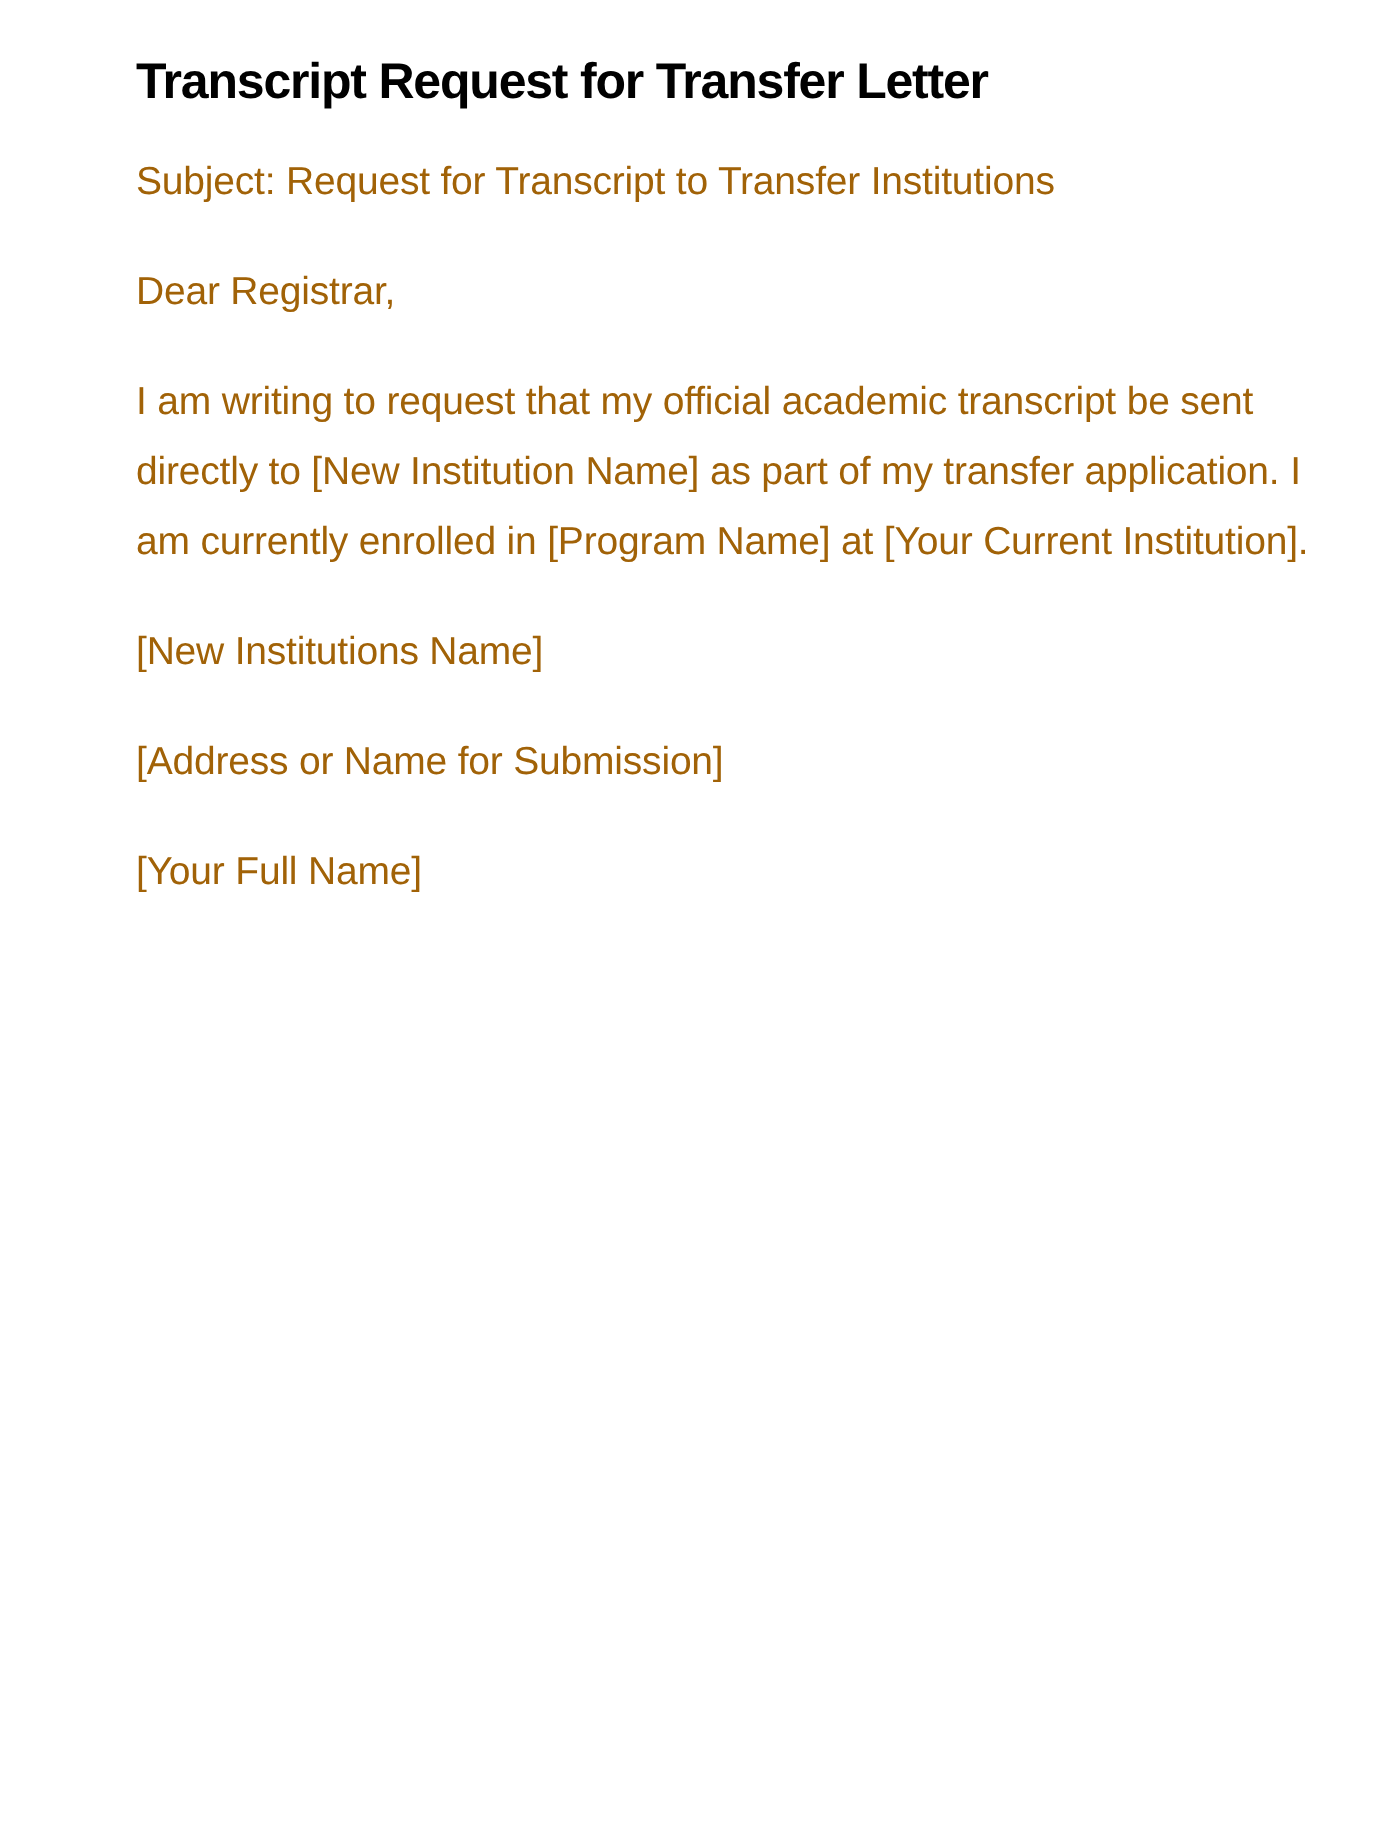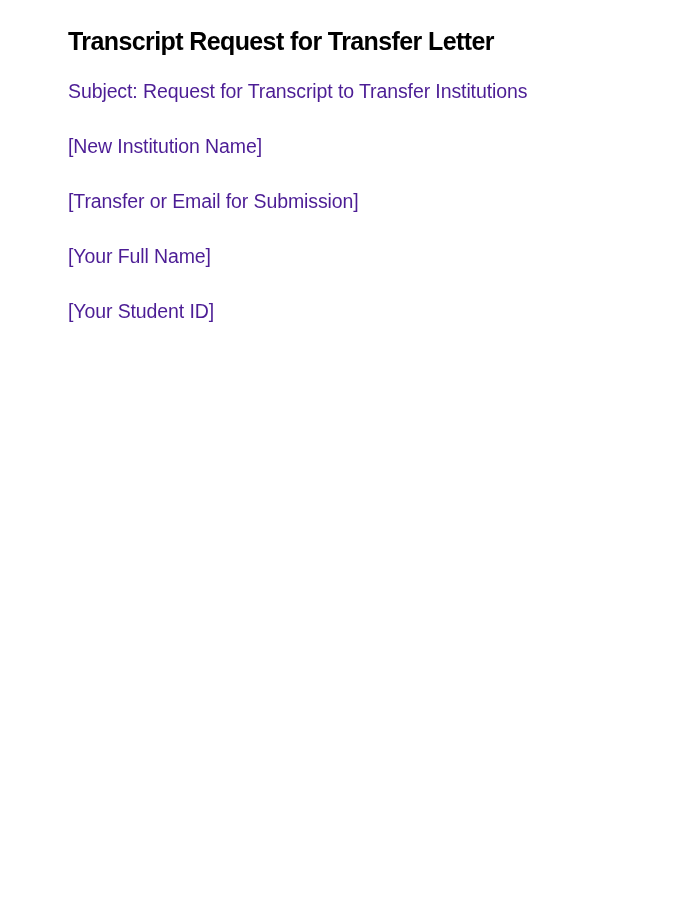--- a/index.html
+++ b/index.html
@@ -27,27 +27,28 @@
       font-weight: bold;
       letter-spacing: -0.6px;
       margin: 0 0 16px 0;
       line-height: 34px;
       color: #000;
     }
     .para {
       font-size: 19.5px;
       line-height: 35px;
       margin: 0 0 20px 0;
-      color: #4c1d95;
+      color: #a16207;
       letter-spacing: -0.1px;
     }
   </style>
 </head>
 <body>
 
 <div class="doc">
   <h1 class="title">Transcript Request for Transfer Letter</h1>
   <p class="para">Subject: Request for Transcript to Transfer Institutions</p>
-  <p class="para">[New Institution Name]</p>
-  <p class="para">[Transfer or Email for Submission]</p>
+  <p class="para">Dear Registrar,</p>
+  <p class="para">I am writing to request that my official academic transcript be sent directly to [New Institution Name] as part of my transfer application. I am currently enrolled in [Program Name] at [Your Current Institution].</p>
+  <p class="para">[New Institutions Name]</p>
+  <p class="para">[Address or Name for Submission]</p>
   <p class="para">[Your Full Name]</p>
-  <p class="para">[Your Student ID]</p>
 </div>
 
 </body></html>

